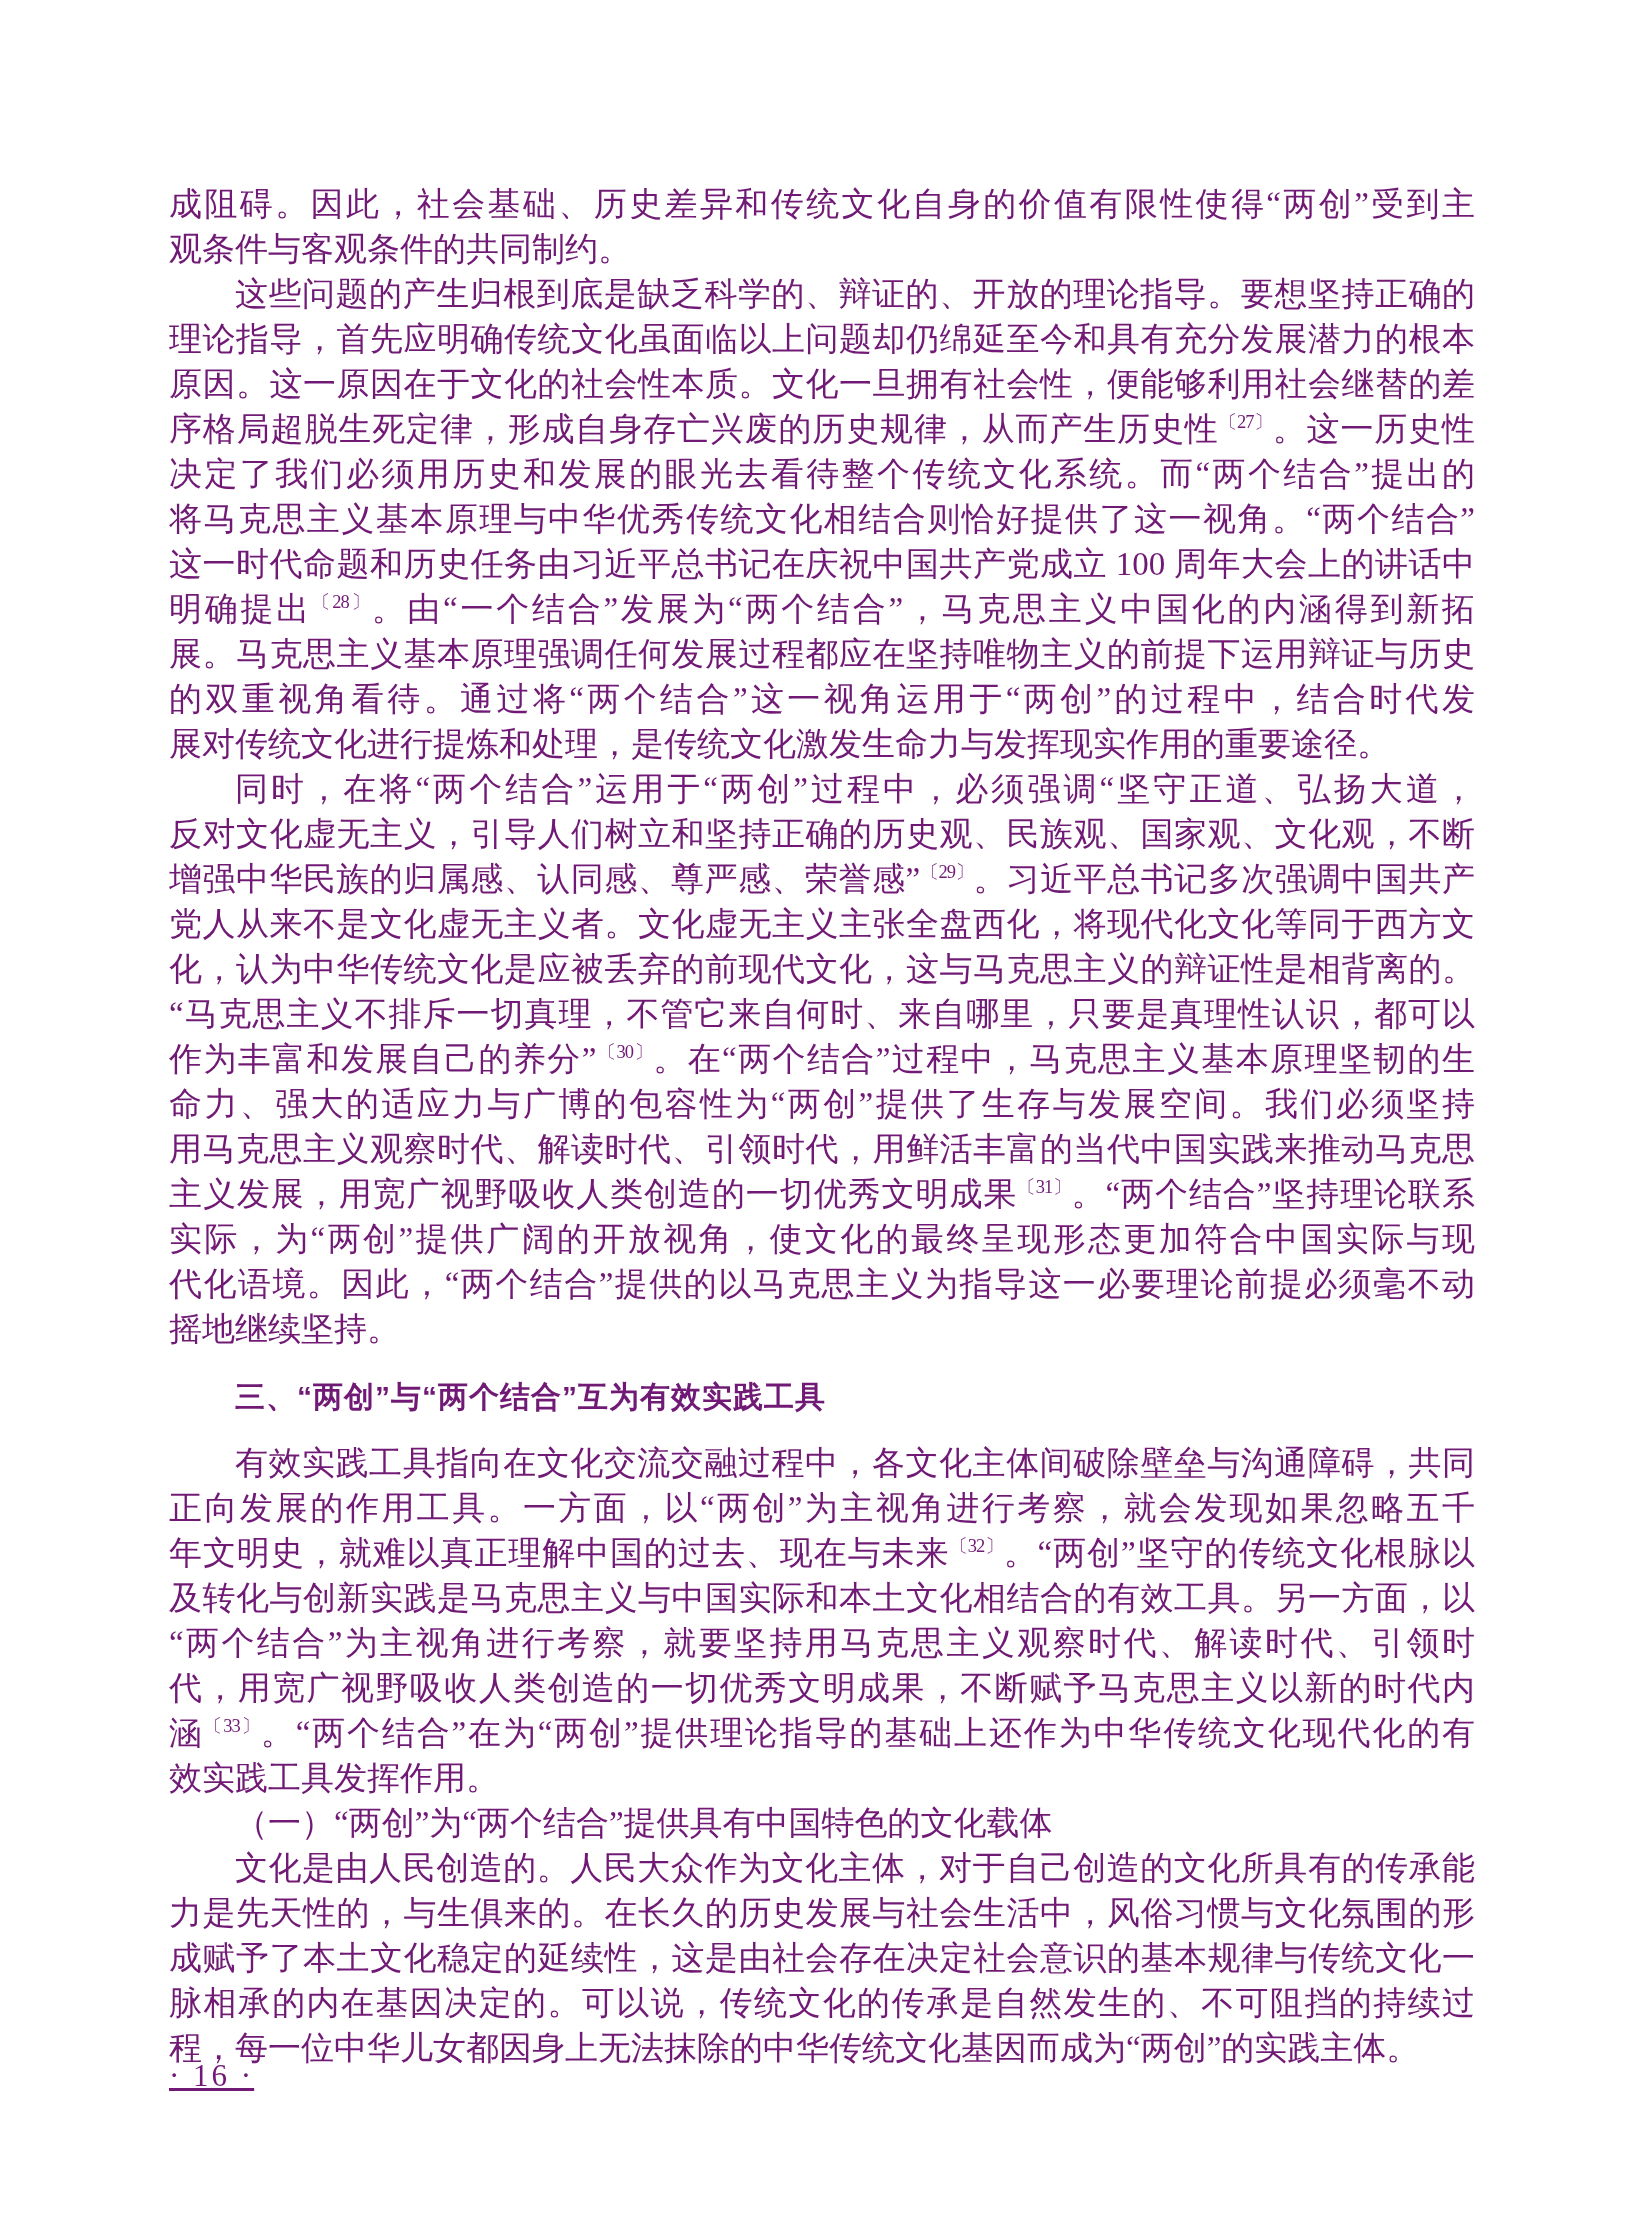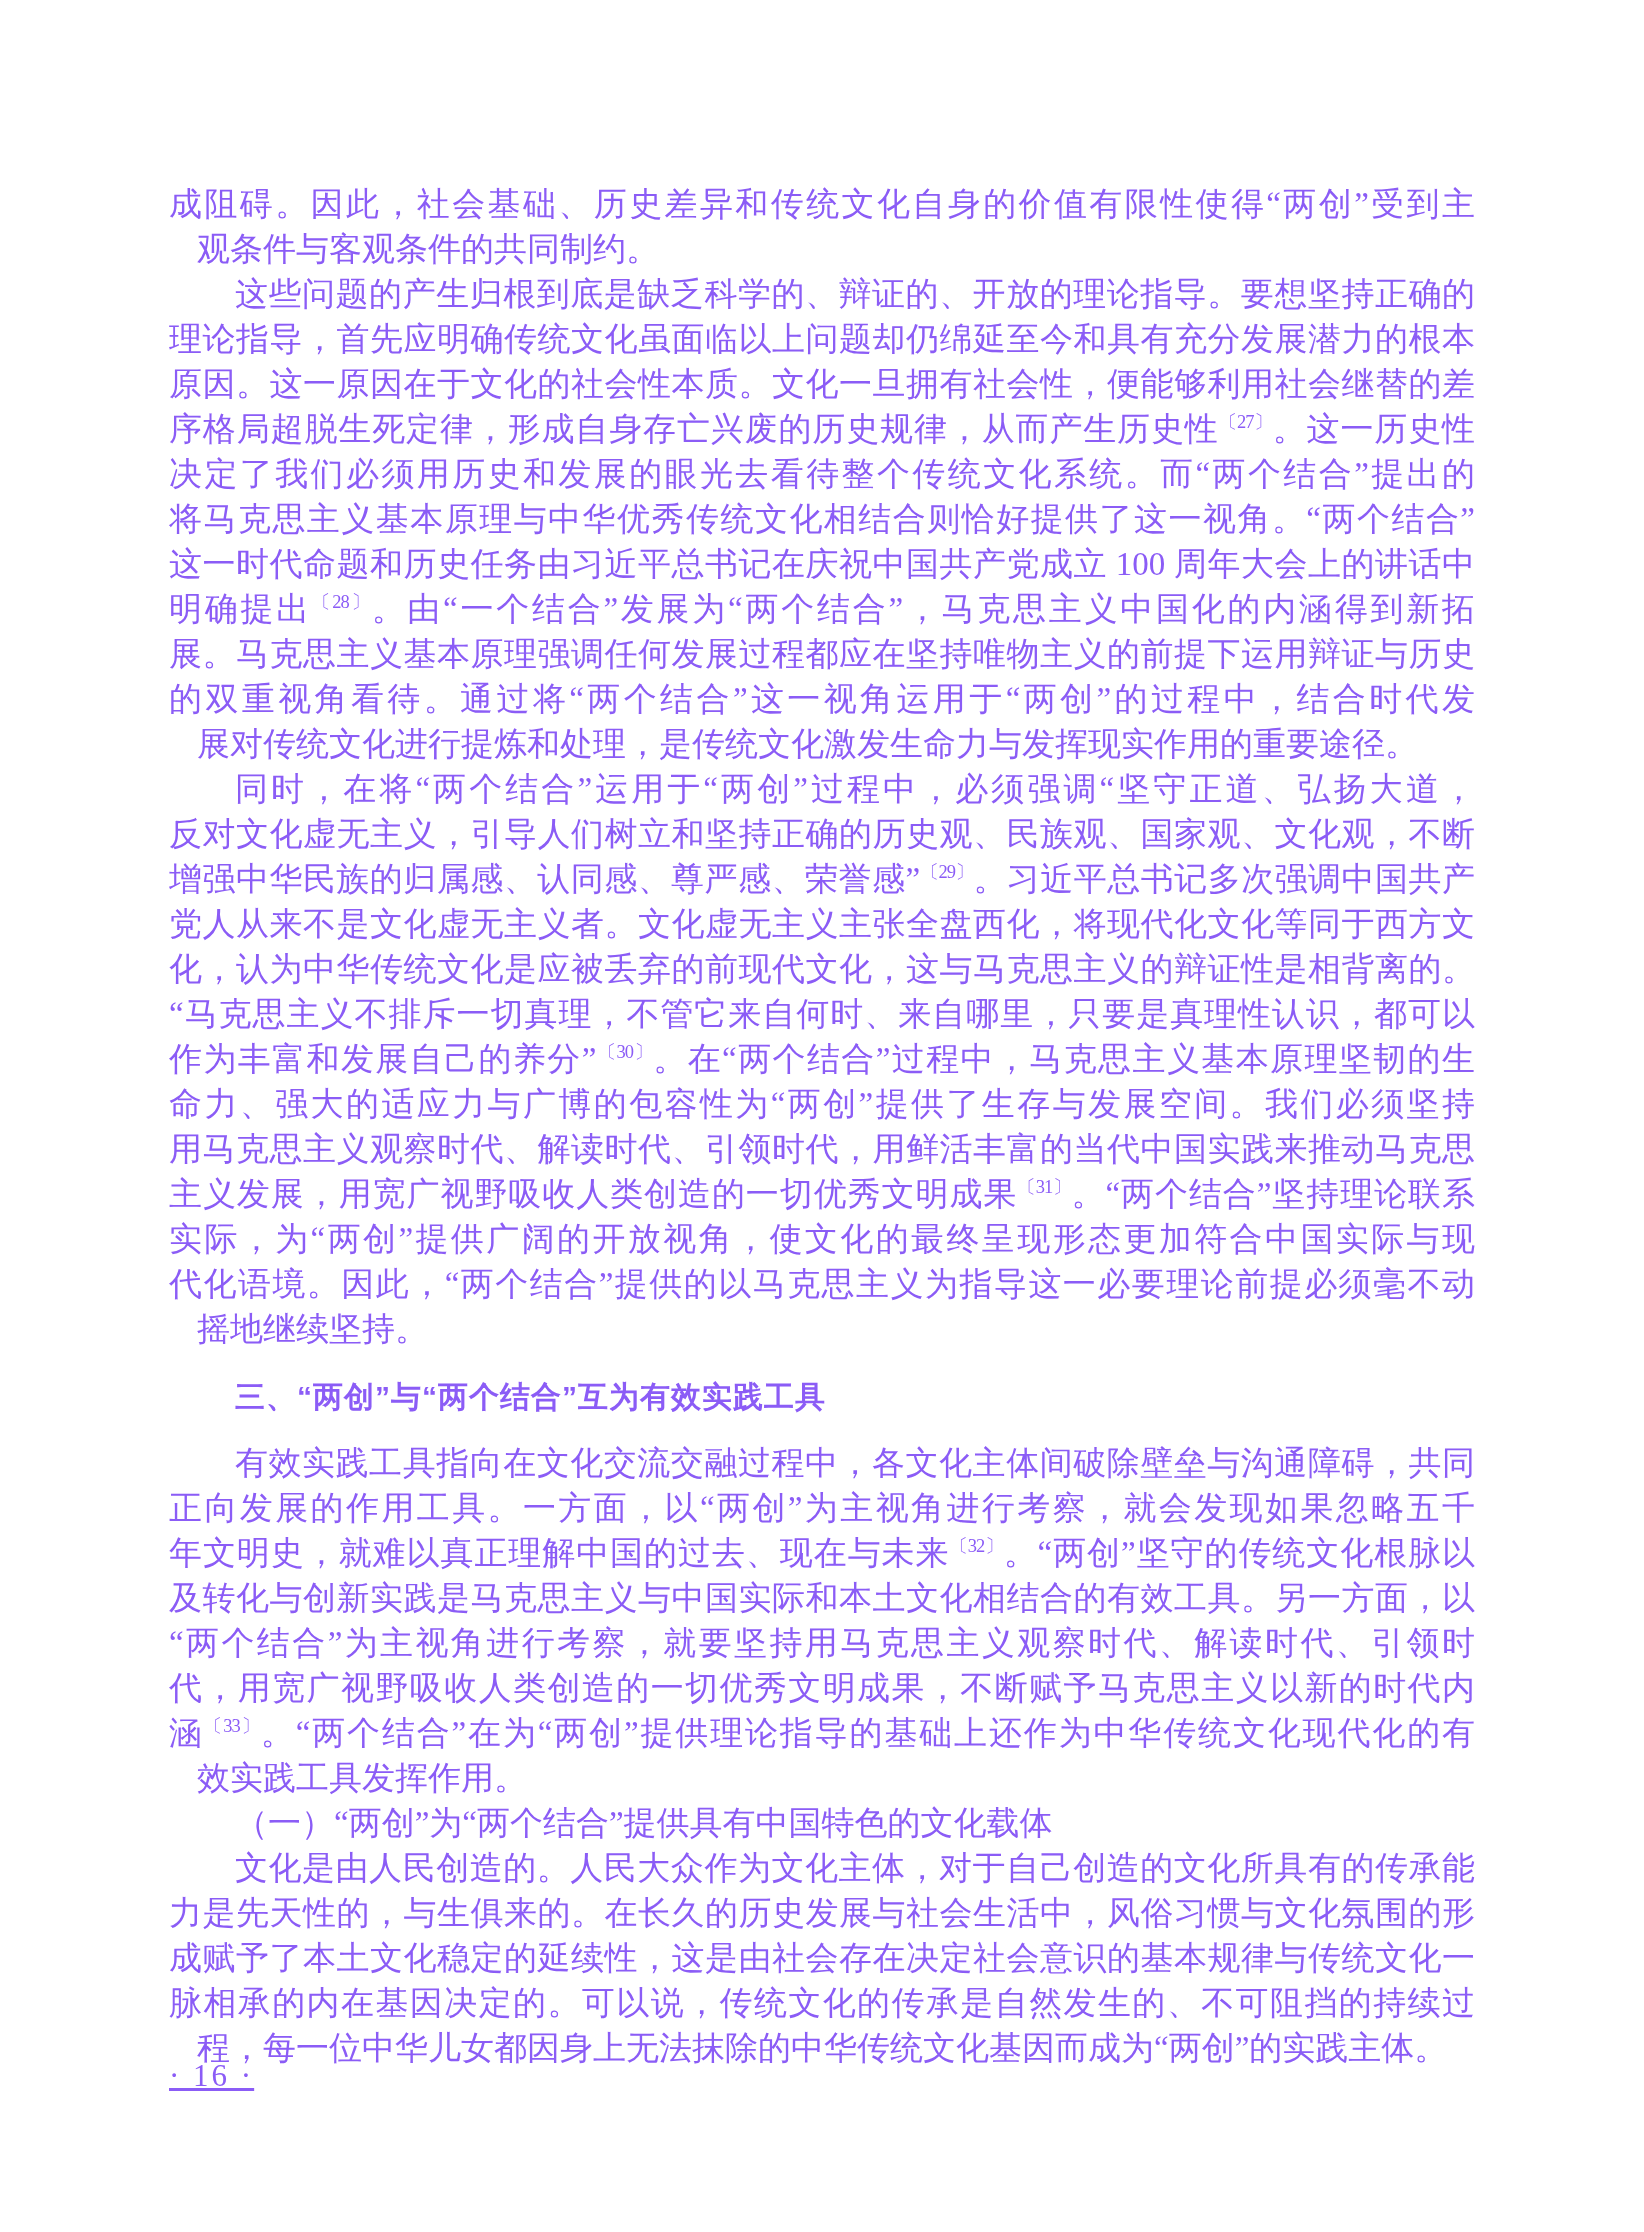--- a/index.html
+++ b/index.html
@@ -5,37 +5,37 @@
   html, body { margin: 0; padding: 0; }
   body {
     width: 1645px; height: 2233px;
     background: #f4f4f2;
     font-family: "Liberation Serif", "DejaVu Serif", serif;
   }
   .page {
     position: relative;
     width: 1645px; height: 2233px;
     background: #ffffff;
-    color: #8b5cf6;
+    color: #701a75;
     overflow: hidden;
   }
   .content {
     position: absolute;
     left: 169px; top: 182px;
     width: 1306px;
   }
   .line {
     font-size: 33px;
     height: 45px;
     line-height: 45px;
     text-align: justify;
     text-align-last: justify;
     overflow: hidden;
   }
-  .line.nofill { text-align: left; text-align-last: left; margin-left: 28px; }
+  .line.nofill { text-align: left; text-align-last: left; }
   .line.indent { text-indent: 66px; }
   .line sup, .heading sup {
     font-size: 0.56em;
     vertical-align: super;
     line-height: 0;
     letter-spacing: -1px;
     font-family: Liberation Serif, serif;
   }
   .heading {
     font-family: "Liberation Sans", "DejaVu Sans", sans-serif;

